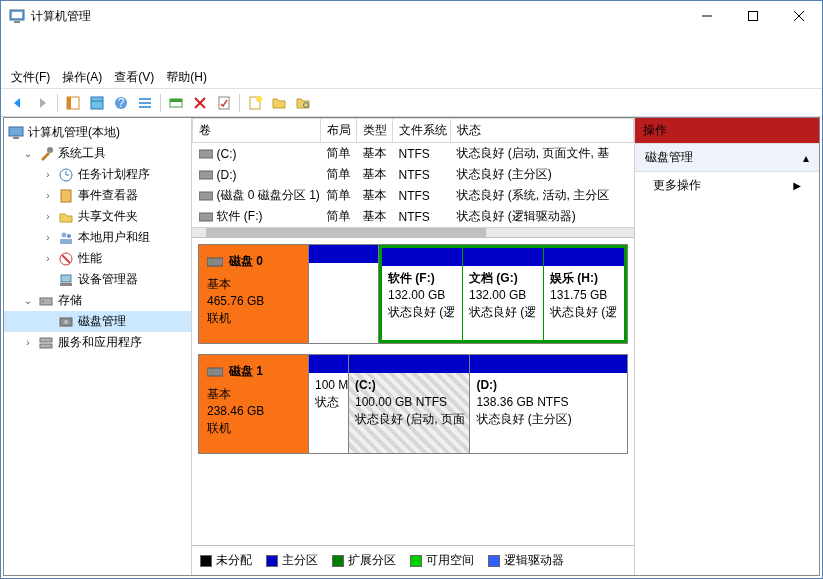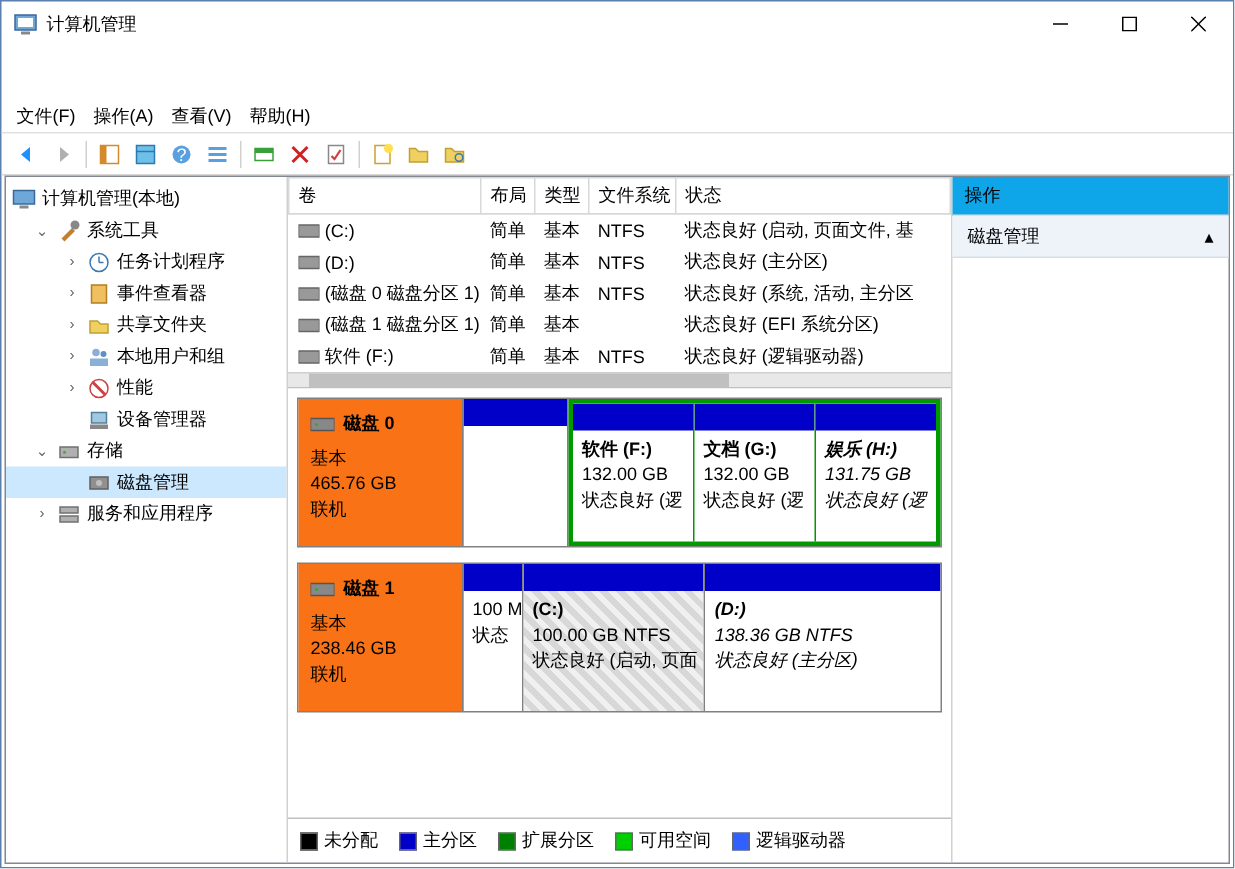--- a/index.html
+++ b/index.html
@@ -42,34 +42,34 @@
 .vol-scroll { height: 10px; background: #e8e8e8; border-top: 1px solid #d0d0d0; position: relative; }
 .vol-scroll .thumb { position: absolute; left: 14px; width: 280px; top: 0; bottom: 0; background: #c0c0c0; }
 
 .disk-area { flex: 1; overflow: auto; padding: 6px; background: #fff; }
 .disk-row { display: flex; border: 1px solid #808080; margin-bottom: 10px; height: 100px; }
 .disk-info { width: 110px; padding: 8px; border-right: 1px solid #808080; background: #f97316; }
 .disk-info .dicon { display: flex; align-items: center; gap: 6px; font-weight: bold; margin-bottom: 6px; }
 .disk-info .dline { font-size: 12px; line-height: 1.4; }
 .disk-parts { flex: 1; display: flex; }
 .part { border-right: 1px solid #808080; display: flex; flex-direction: column; overflow: hidden; }
-.part:last-child { border-right: none; font-style: italic; }
+.part:last-child { border-right: none; }
 .part-head { height: 18px; background: #0000c8; }
 .part-body { flex: 1; padding: 4px 6px; font-size: 12px; line-height: 1.4; overflow: hidden; white-space: nowrap; }
 .part-body .pn { font-weight: bold; }
 .green-box { border: 3px solid #009900; display: flex; flex: 1; }
 .green-box .part { border-right: 1px solid #009900; }
 .green-box .part:last-child { border-right: none; }
 .hatched .part-body { background: repeating-linear-gradient(45deg, #f0f0f0 0 4px, #d8d8d8 4px 8px); }
 
 .legend { border-top: 1px solid #c0c0c0; padding: 6px 8px; display: flex; gap: 14px; align-items: center; font-size: 12px; }
 .legend .sw { width: 12px; height: 12px; display: inline-block; margin-right: 4px; vertical-align: middle; border: 1px solid #666; }
 
 .right-pane { width: 184px; display: flex; flex-direction: column; }
-.right-head { padding: 4px 8px; font-size: 12px; border-bottom: 1px solid #e0e0e0; background: #0ea5e9; }
+.right-head { padding: 4px 8px; font-size: 12px; border-bottom: 1px solid #e0e0e0; background: #b91c1c; }
 .right-sec { padding: 5px 10px; background: #eef3fa; border-bottom: 1px solid #d6e0ec; display: flex; justify-content: space-between; align-items: center; }
 .right-item { padding: 5px 18px; display: flex; justify-content: space-between; align-items: center; }
 .right-item .arr { font-size: 10px; }
 
 svg.ic { width: 16px; height: 16px; }
 </style>
 </head>
 <body>
 
 <div class="window">
@@ -319,29 +319,20 @@
                     <rect x="0" y="1" width="14" height="8" fill="#999" stroke="#666"></rect>
                   </svg>(磁盘 0 磁盘分区 1)</td>
                 <td>简单</td>
                 <td>基本</td>
                 <td>NTFS</td>
                 <td>状态良好 (系统, 活动, 主分区</td>
               </tr>
               <tr>
                 <td><svg class="vicon" viewBox="0 0 14 10">
                     <rect x="0" y="1" width="14" height="8" fill="#999" stroke="#666"></rect>
-                  </svg>(磁盘 1 磁盘分区 1)</td>
-                <td>简单</td>
-                <td>基本</td>
-                <td></td>
-                <td>状态良好 (EFI 系统分区)</td>
-              </tr>
-              <tr>
-                <td><svg class="vicon" viewBox="0 0 14 10">
-                    <rect x="0" y="1" width="14" height="8" fill="#999" stroke="#666"></rect>
                   </svg>软件 (F:)</td>
                 <td>简单</td>
                 <td>基本</td>
                 <td>NTFS</td>
                 <td>状态良好 (逻辑驱动器)</td>
               </tr>
             </tbody>
         </table>
         <div class="vol-scroll">
             <div class="thumb"></div>
@@ -445,16 +436,20 @@
         <span><span class="sw" style="background:#3060ff"></span><span>逻辑驱动器</span></span>
       </div>
     </div>
 
     <div class="right-pane">
       <div class="right-head">操作</div>
       <div class="right-sec">
         <span>磁盘管理</span>
         <span>▴</span>
       </div>
+      <div class="right-item">
+        <span>更多操作</span>
+        <span class="arr">▶</span>
+      </div>
     </div>
 
   </div>
 </div>
 
 </body></html>

